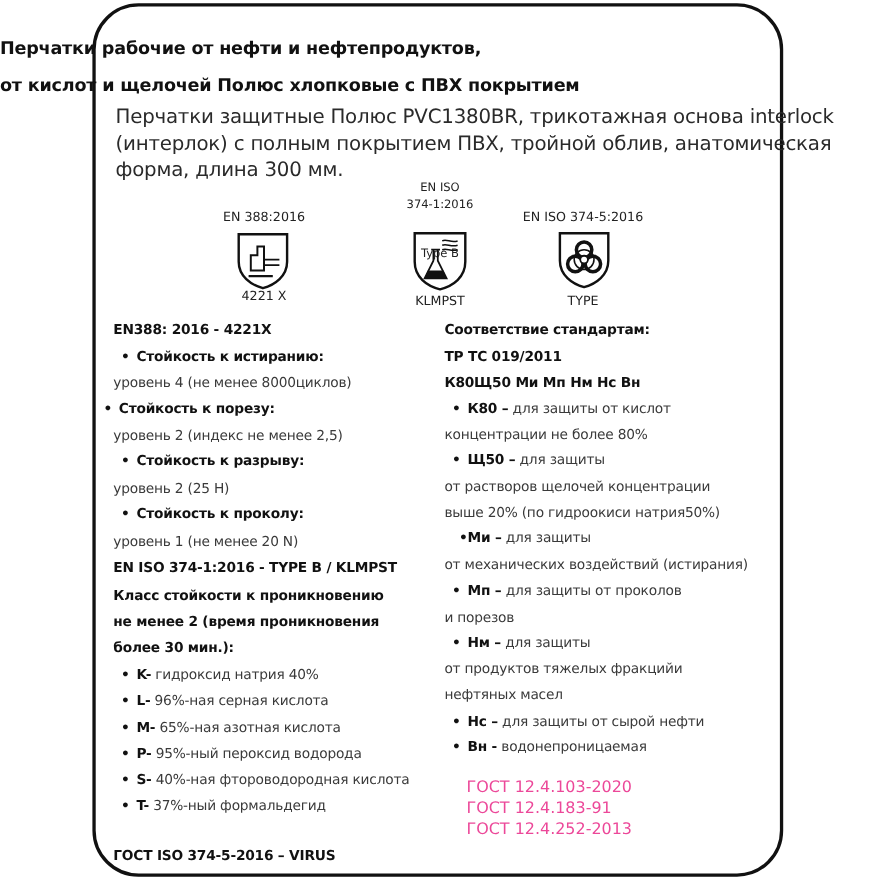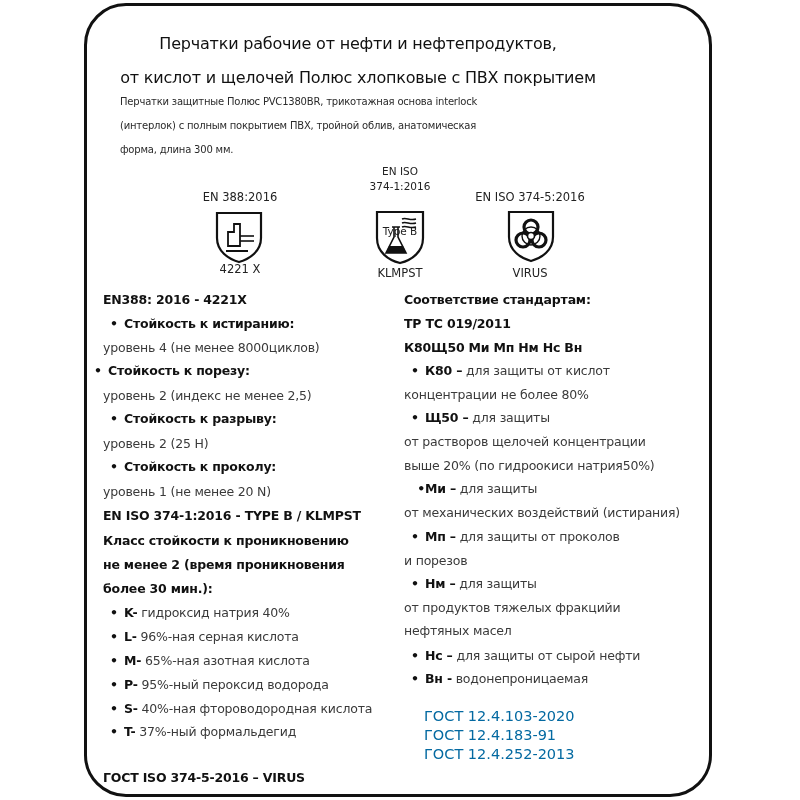--- a/index.html
+++ b/index.html
@@ -1,29 +1,29 @@
 <!DOCTYPE html>
 <html><head>
 <meta charset="utf-8">
 <style>
   html, body { margin: 0; padding: 0; background: #ffffff; }
   body { width: 800px; height: 800px; position: relative; overflow: hidden;
          font-family: "DejaVu Sans", "Liberation Sans", sans-serif; color: #1b1b1b; }
   .card { position: absolute; left: 84px; top: 3px; width: 622px; height: 788px;
           border: 3px solid #111; border-radius: 42px; background: #fff; }
   .abs { position: absolute; white-space: nowrap; }
-  .title { font-weight: normal; font-size: 16px; color: #111; left: 0; width: 716px; text-align: center; letter-spacing: -0.2px; }
-  .intro { font-size: 10px; color: #2a2a2a; left: 120px; letter-spacing: -0.2px; }
+  .title { font-weight: bold; font-size: 16px; color: #111; left: 0; width: 716px; text-align: left; letter-spacing: -0.2px; }
+  .intro { font-size: 18px; color: #2a2a2a; left: 105px; letter-spacing: -0.2px; }
   .cert-label { font-size: 11.5px; color: #222; text-align: center; }
   .cert-sub { font-size: 11.5px; color: #222; text-align: center; }
   .line { font-size: 12.5px; color: #3a3a3a; letter-spacing: -0.2px; }
   .line.b { font-weight: bold; color: #111; }
   .line .k { font-weight: bold; color: #111; }
   .bullet::before { content: "\2022"; display: inline-block; width: 14px; color: #111; font-weight: bold; }
-  .gost { font-size: 14.5px; color: #0369a1; left: 424px; }
+  .gost { font-size: 14.5px; color: #ec4899; left: 424px; }
   .shield { position: absolute; }
 </style>
 </head>
 <body>
 
 <div class="card"></div>
 
 <div class="abs title" style="top:34px;">Перчатки рабочие от нефти и нефтепродуктов,</div>
 <div class="abs title" style="top:68px;">от кислот и щелочей Полюс хлопковые с ПВХ покрытием</div>
 <div class="abs intro" style="top:96px;">Перчатки защитные Полюс PVC1380BR, трикотажная основа interlock</div>
@@ -60,21 +60,21 @@
 <div>
   <div class="abs cert-label" style="left:460px; width:140px; top:190px;">EN ISO 374-5:2016</div>
   <svg class="shield" style="left:506px; top:209px;" width="50" height="54" viewBox="0 0 50 54">
     <path d="M3 3 H47 V28 C47 41 36 49 25 52 C14 49 3 41 3 28 Z" fill="none" stroke="#111" stroke-width="2.2"></path>
     <circle cx="25" cy="18" r="7" fill="none" stroke="#111" stroke-width="3.2"></circle>
     <circle cx="17" cy="31" r="7" fill="none" stroke="#111" stroke-width="3.2"></circle>
     <circle cx="33" cy="31" r="7" fill="none" stroke="#111" stroke-width="3.2"></circle>
     <circle cx="25" cy="27" r="3.5" fill="#fff" stroke="#111" stroke-width="1.6"></circle>
     <circle cx="25" cy="27" r="9" fill="none" stroke="#111" stroke-width="1.4"></circle>
   </svg>
-  <div class="abs cert-sub" style="left:460px; width:140px; top:266px;">VIRUS</div>
+  <div class="abs cert-sub" style="left:460px; width:140px; top:266px;">TYPE</div>
 </div>
 
 <div>
   <div class="abs line b" style="left:103px; top:292px;">EN388: 2016 - 4221X</div>
 
   <div class="abs line b bullet" style="left:110px; top:316px;">Стойкость к истиранию:</div>
   <div class="abs line" style="left:103px; top:340px;">уровень 4 (не менее 8000циклов)</div>
   <div class="abs line b bullet" style="left:94px; top:363px;">Стойкость к порезу:</div>
   <div class="abs line" style="left:103px; top:388px;">уровень 2 (индекс не менее 2,5)</div>
   <div class="abs line b bullet" style="left:110px; top:411px;">Стойкость к разрыву:</div>

